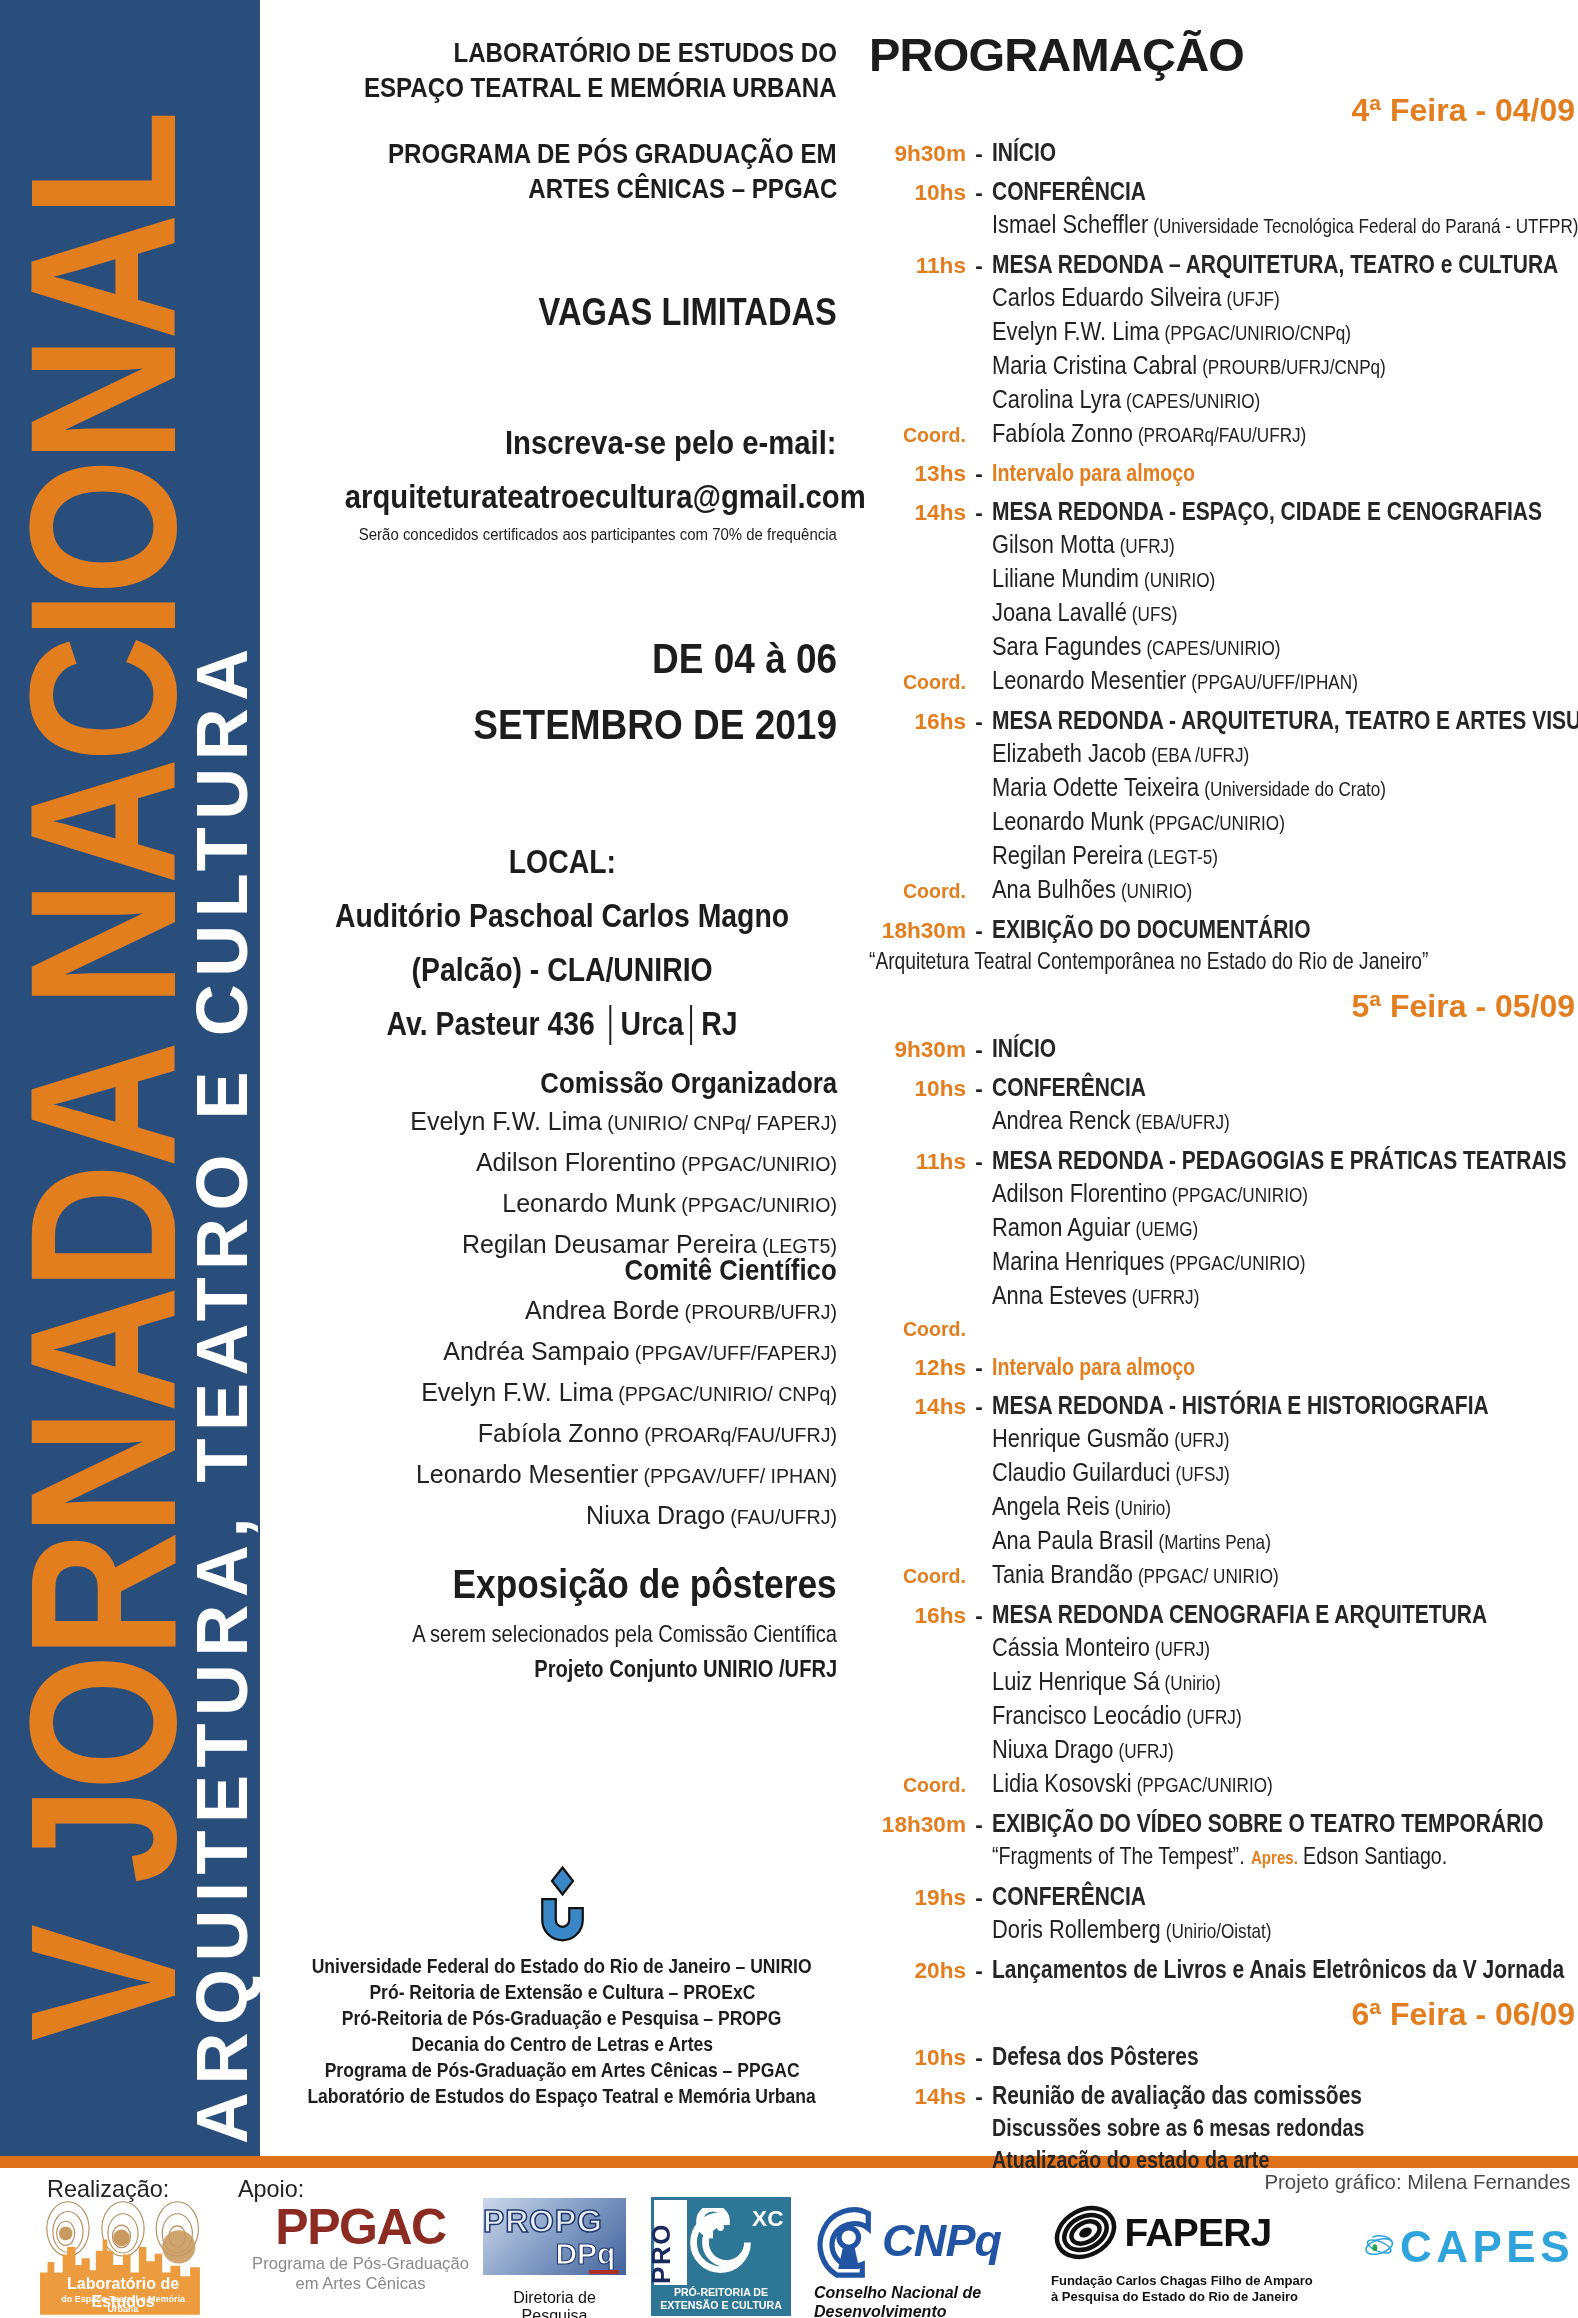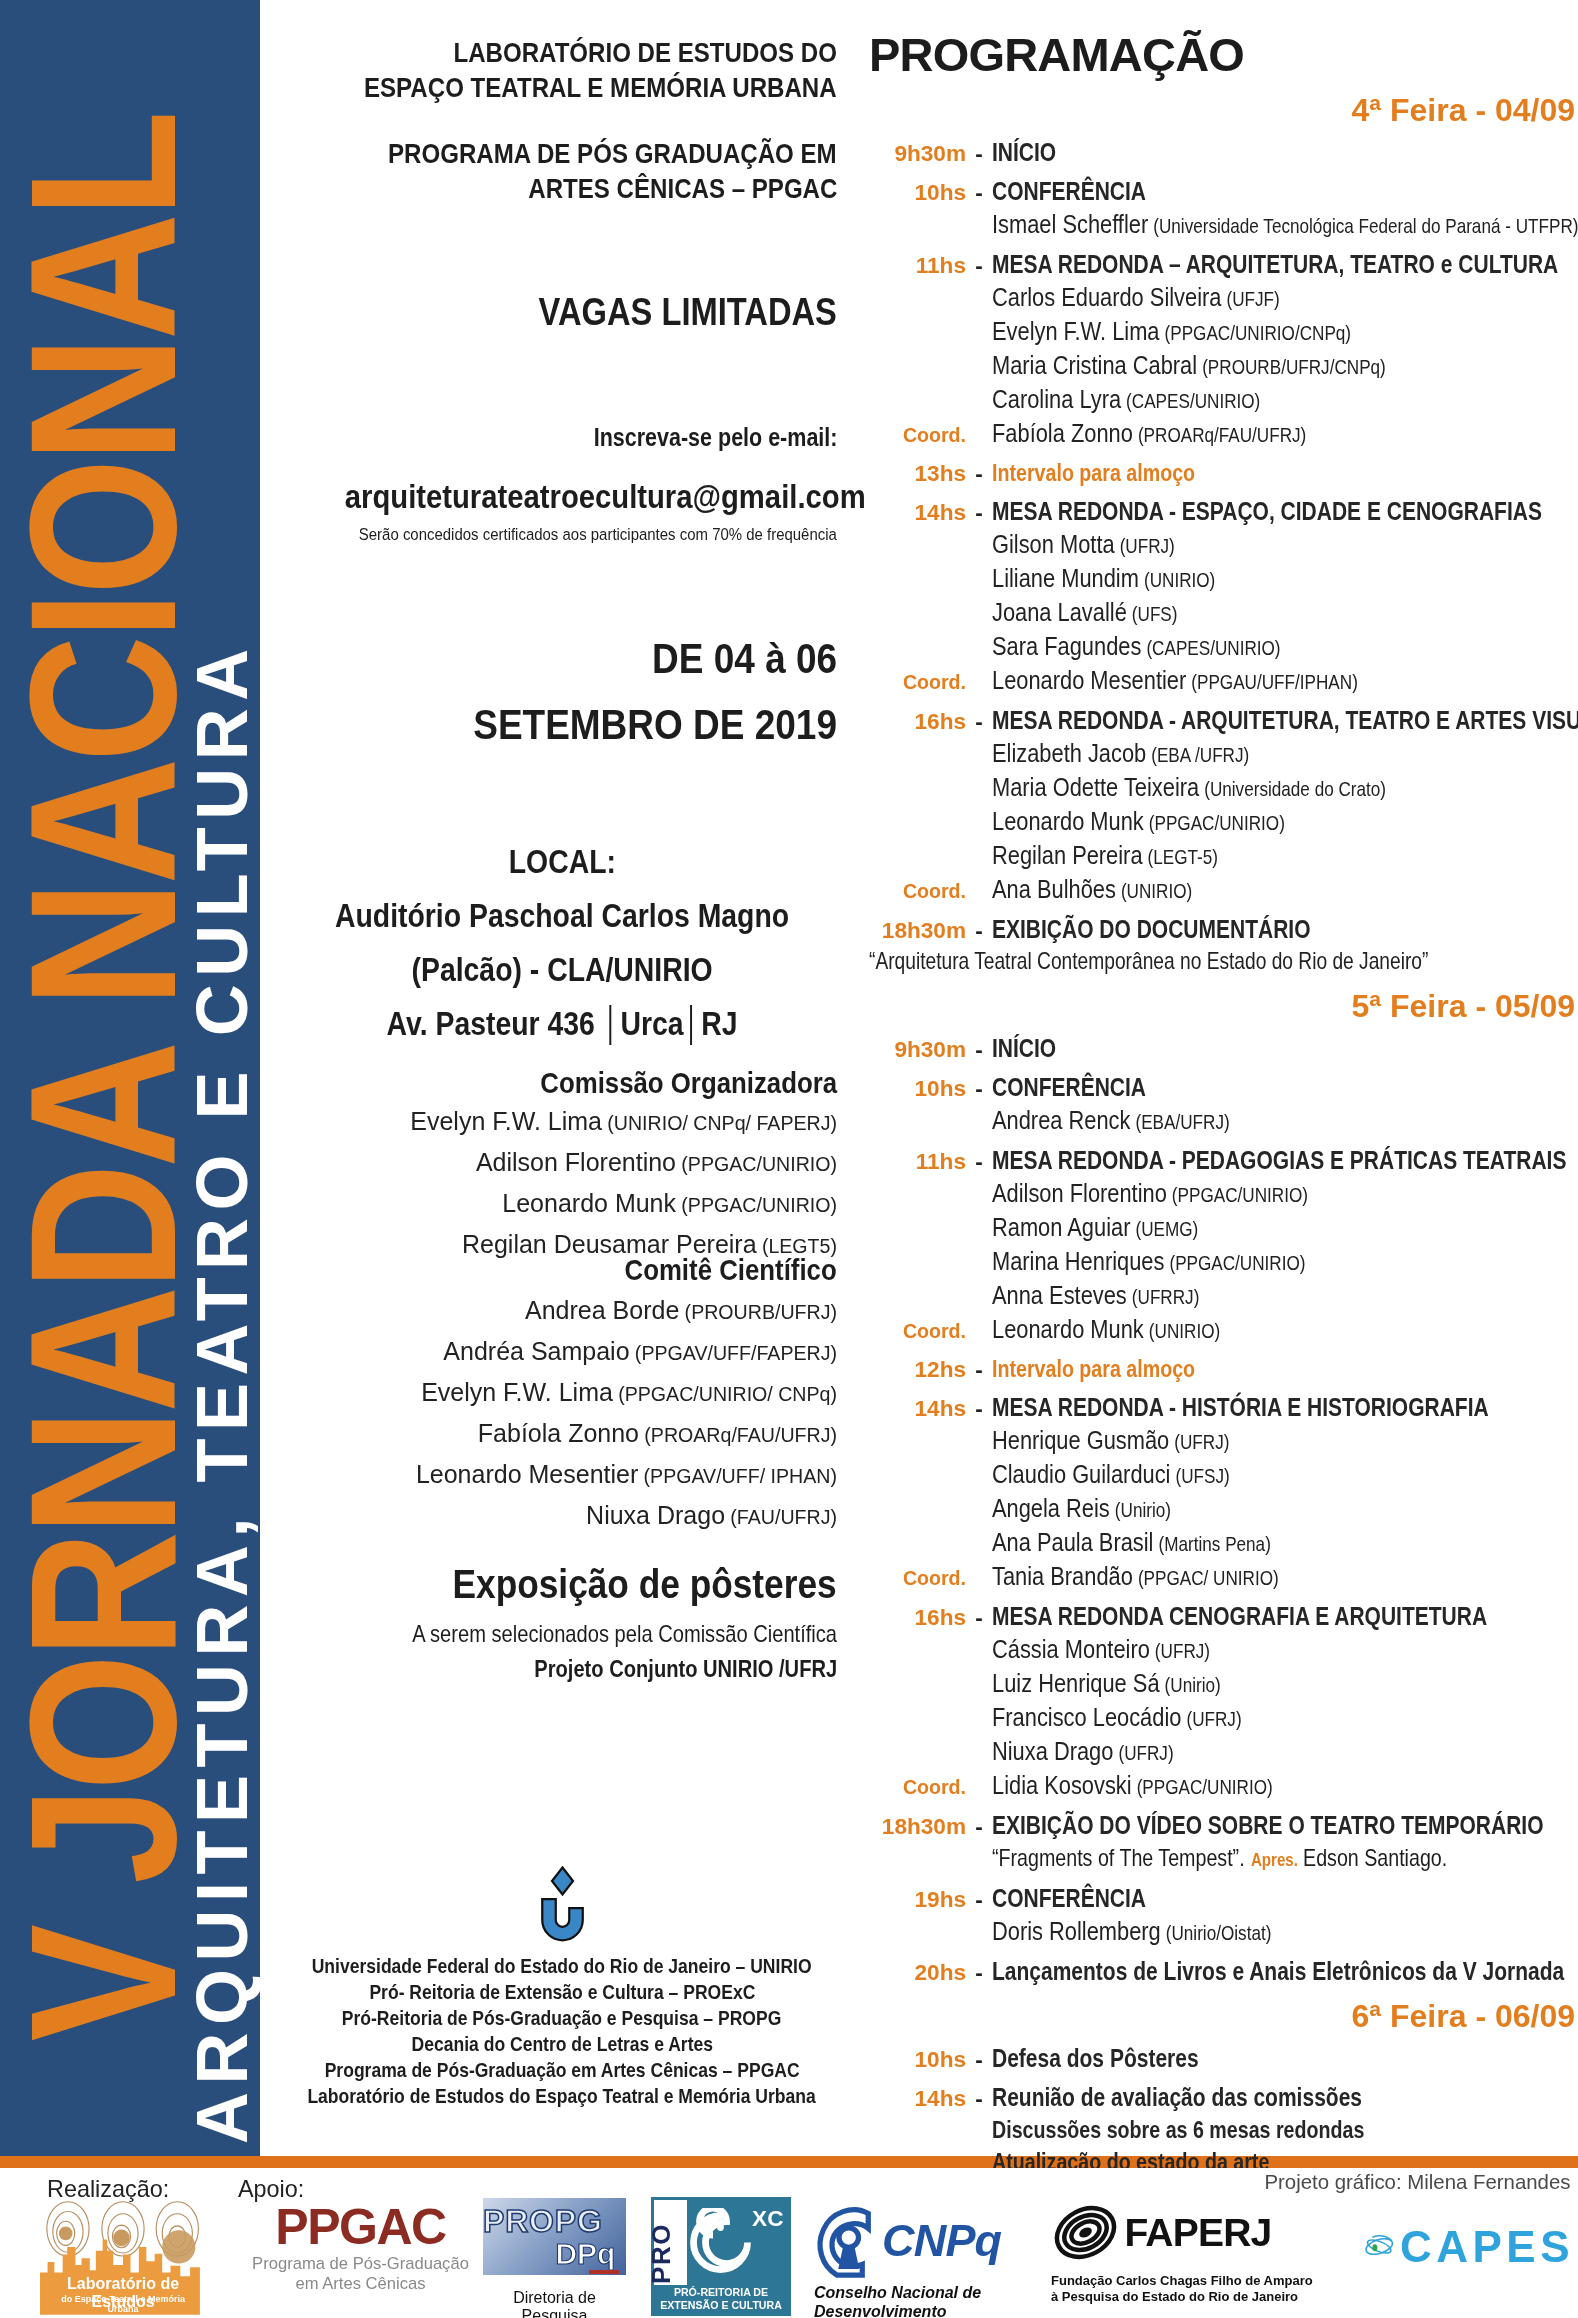--- a/index.html
+++ b/index.html
@@ -19,21 +19,21 @@
   .stripe{position:absolute;left:0;top:2156px;width:1578px;height:12px;background:#de7119;}
   
   .mid{position:absolute;left:260px;top:0;width:604px;height:2156px;}
   .mid .blk{position:absolute;left:0;right:27px;text-align:right;color:#1d1d1d;}
   .mid .cen{position:absolute;left:0;right:0;text-align:center;color:#1d1d1d;}
   .cond{display:inline-block;transform:scaleX(0.86);transform-origin:100% 50%;white-space:nowrap;}
   .condc{display:inline-block;transform:scaleX(0.86);transform-origin:50% 50%;white-space:nowrap;}
   .lab{top:35px;font-size:28px;font-weight:800;line-height:35px;}
   .prog{top:136px;font-size:28px;font-weight:800;line-height:35px;}
   .vagas{top:291px;font-size:38px;font-weight:800;color:#e37e1f;}
-  .inscreva{top:423px;font-size:25px;font-weight:700;}
+  .inscreva{top:423px;font-size:34px;font-weight:700;}
   .email{top:477px;font-size:34px;font-weight:700;color:#e37e1f;}
   .serao{top:524px;font-size:17.4px;font-weight:400;}
   .date1{top:634px;font-size:43px;font-weight:800;color:#e37e1f;}
   .date2{top:700px;font-size:43px;font-weight:800;color:#e37e1f;}
   .local{top:835px;font-size:33px;font-weight:700;line-height:54px;}
   .comT{top:1066px;font-size:30px;font-weight:700;}
   .comL{top:1103px;line-height:36px;}
   .sciT{top:1253px;font-size:30px;font-weight:700;}
   .sciL{top:1292px;line-height:36px;}
   .person .pname{font-size:25px;font-weight:400;color:#222;}
@@ -347,21 +347,20 @@
         <span class="pbody" data-interactable="false"><span class="in" data-interactable="false"><span data-interactable="false">Marina Henriques</span><span class="affil" data-interactable="false">(PPGAC/UNIRIO)</span></span></span>
       </div>
       <div class="prow s-name" data-interactable="false">
         <span class="ptime" data-interactable="false"></span>
         <span class="pdash" data-interactable="false"></span>
         <span class="pbody" data-interactable="false"><span class="in" data-interactable="false"><span data-interactable="false">Anna Esteves</span><span class="affil" data-interactable="false">(UFRRJ)</span></span></span>
       </div>
       <div class="prow s-name" data-interactable="false">
         <span class="pcoord" data-interactable="false">Coord.</span>
         <span class="pdash" data-interactable="false"></span>
-        <span class="pbody" data-interactable="false"><span class="in" data-interactable="false"><span data-interactable="false">Leonardo Munk</span><span class="affil" data-interactable="false">(UNIRIO)</span></span></span>
       </div>
       <div class="prow s-orange m-sec" data-interactable="false">
         <span class="ptime" data-interactable="false">12hs</span>
         <span class="pdash" data-interactable="false">-</span>
         <span class="pbody" data-interactable="false"><span class="in" data-interactable="false"><span data-interactable="false">Intervalo para  almoço</span></span></span>
       </div>
       <div class="prow s-bold m-sec" data-interactable="false">
         <span class="ptime" data-interactable="false">14hs</span>
         <span class="pdash" data-interactable="false">-</span>
         <span class="pbody" data-interactable="false"><span class="in" data-interactable="false"><span data-interactable="false">MESA REDONDA  - HISTÓRIA E HISTORIOGRAFIA</span></span></span>

